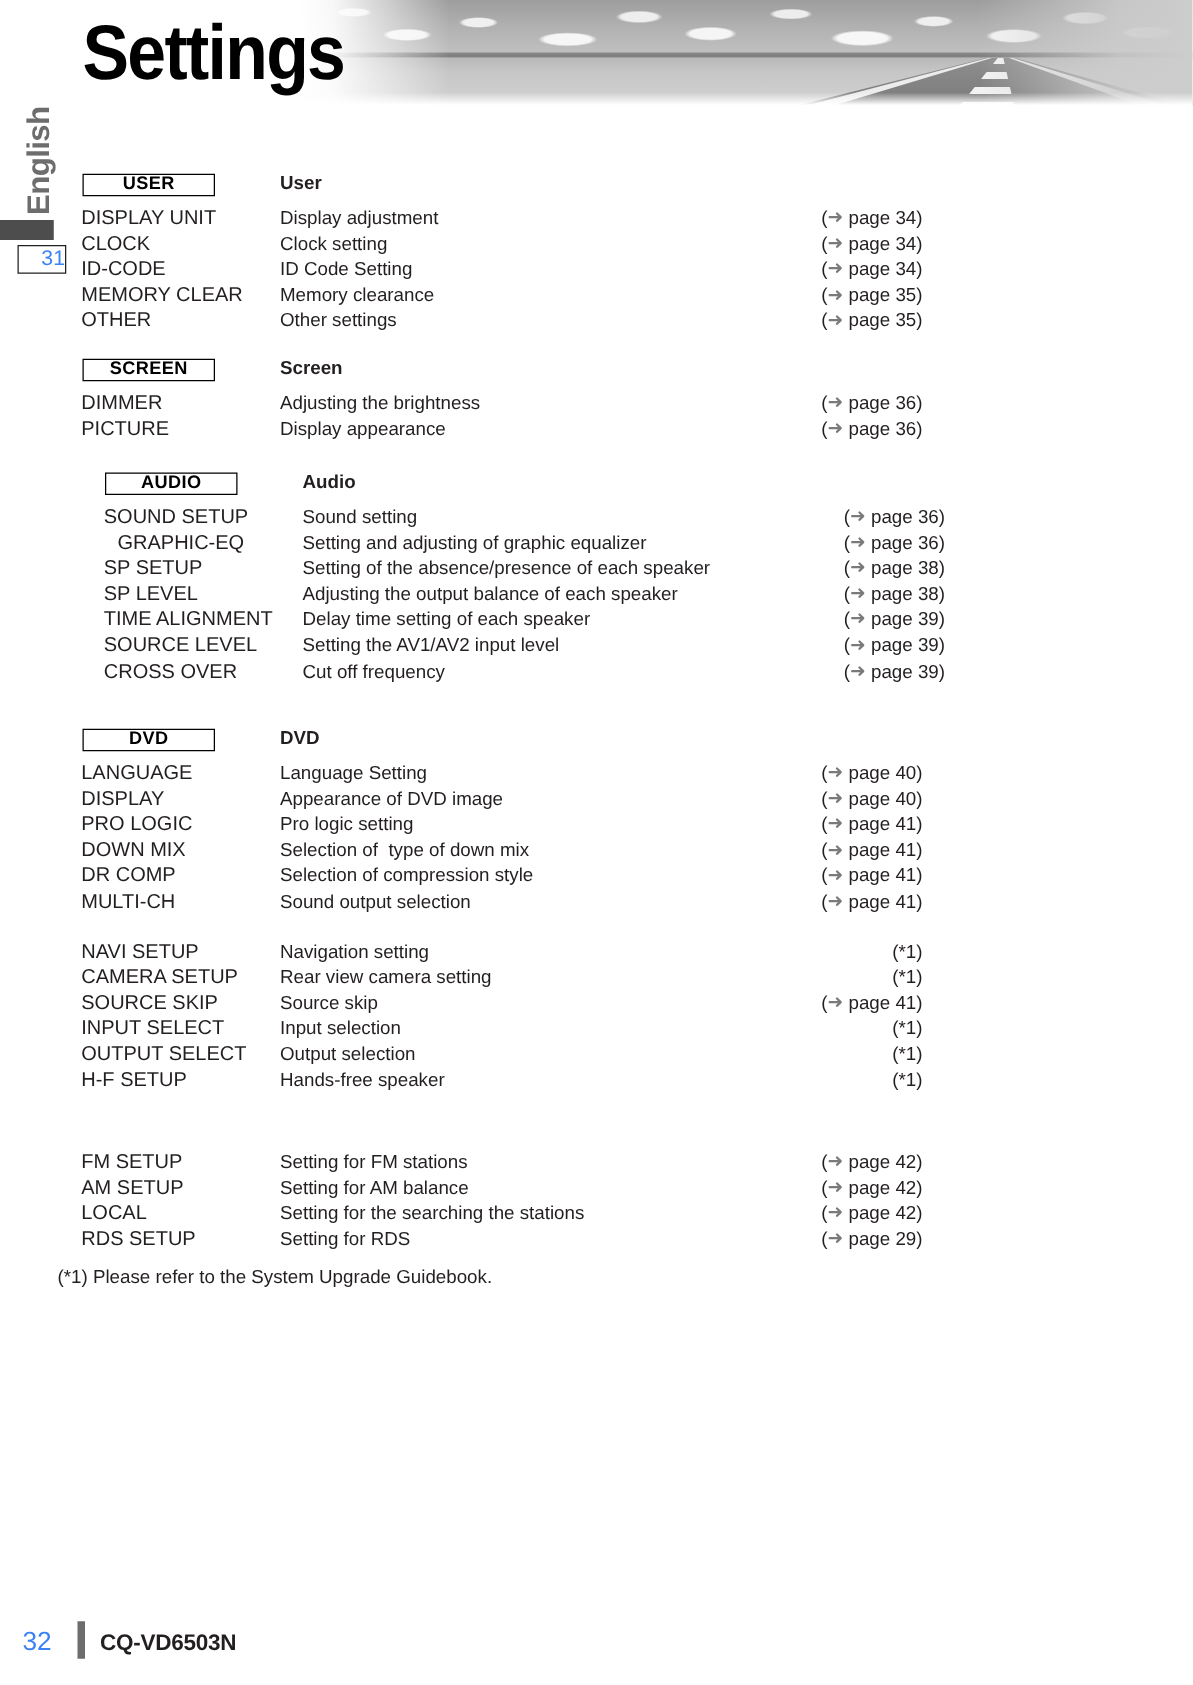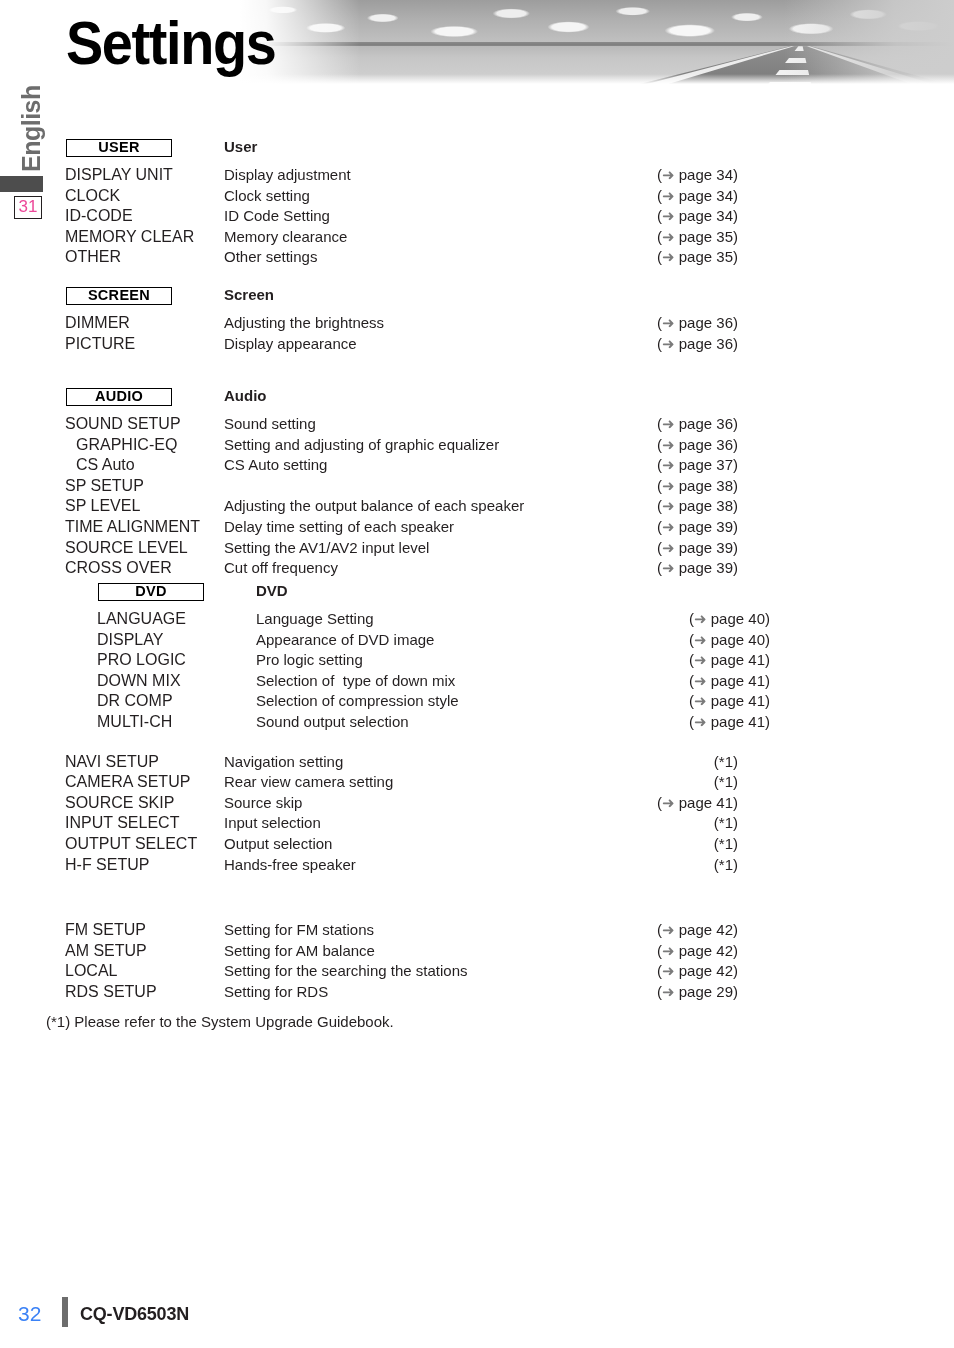--- a/index.html
+++ b/index.html
@@ -137,27 +137,27 @@
   }
   .lang-bar {
     position: absolute;
     left: 0px; top: 176px;
     width: 43px; height: 16px;
     background: #4d4d4d;
   }
   .chapter-box {
     position: absolute;
     left: 14px; top: 196px;
-    width: 28px; height: 23px;
+    width: 39px; height: 23px;
     border: 1.5px solid #231f20;
     box-sizing: border-box;
-    text-align: center;
+    text-align: right;
     font-size: 17px;
     line-height: 20px;
-    color: #ec4899;
+    color: #3b82f6;
   }
 
   
   .content {
     position: absolute;
     left: 0; top: 0;
     width: 954px;
   }
   .section { position: absolute; left: 0; width: 790px; }
 
@@ -319,42 +319,38 @@
         <div class="item">DIMMER</div>
         <div class="desc">Adjusting the brightness</div>
         <div class="ref">(<span class="arrow">➜</span> <span>page 36</span>)</div>
       </div>
       <div class="row">
         <div class="item">PICTURE</div>
         <div class="desc">Display appearance</div>
         <div class="ref">(<span class="arrow">➜</span> <span>page 36</span>)</div>
       </div>
     </div>
-    <div class="section" style="top: 388px;">
+    <div class="section" style="top: 378px; padding-left: 18px;">
       <div class="badge-row">
         <div class="badge">AUDIO</div>
         <div class="section-title">Audio</div>
       </div>
       <div class="row">
         <div class="item">SOUND SETUP</div>
         <div class="desc">Sound setting</div>
         <div class="ref">(<span class="arrow">➜</span> <span>page 36</span>)</div>
       </div>
       <div class="row">
         <div class="item indent">GRAPHIC-EQ</div>
         <div class="desc">Setting and adjusting of graphic equalizer</div>
         <div class="ref">(<span class="arrow">➜</span> <span>page 36</span>)</div>
       </div>
       <div class="row">
-        <div class="item indent">CS Auto</div>
-        <div class="desc">CS Auto setting</div>
-        <div class="ref">(<span class="arrow">➜</span> <span>page 37</span>)</div>
-      </div>
-      <div class="row">
         <div class="item">SP SETUP</div>
+        <div class="desc">Setting of the absence/presence of each speaker</div>
         <div class="ref">(<span class="arrow">➜</span> <span>page 38</span>)</div>
       </div>
       <div class="row">
         <div class="item">SP LEVEL</div>
         <div class="desc">Adjusting the output balance of each speaker</div>
         <div class="ref">(<span class="arrow">➜</span> <span>page 38</span>)</div>
       </div>
       <div class="row">
         <div class="item">TIME ALIGNMENT</div>
         <div class="desc">Delay time setting of each speaker</div>
@@ -364,21 +360,21 @@
         <div class="item">SOURCE LEVEL</div>
         <div class="desc">Setting the AV1/AV2 input level</div>
         <div class="ref">(<span class="arrow">➜</span> <span>page 39</span>)</div>
       </div>
       <div class="row">
         <div class="item">CROSS OVER</div>
         <div class="desc">Cut off frequency</div>
         <div class="ref">(<span class="arrow">➜</span> <span>page 39</span>)</div>
       </div>
     </div>
-    <div class="section" style="top: 583px; padding-left: 32px;">
+    <div class="section" style="top: 583px;">
       <div class="badge-row">
         <div class="badge">DVD</div>
         <div class="section-title">DVD</div>
       </div>
       <div class="row">
         <div class="item">LANGUAGE</div>
         <div class="desc">Language Setting</div>
         <div class="ref">(<span class="arrow">➜</span> <span>page 40</span>)</div>
       </div>
       <div class="row">

